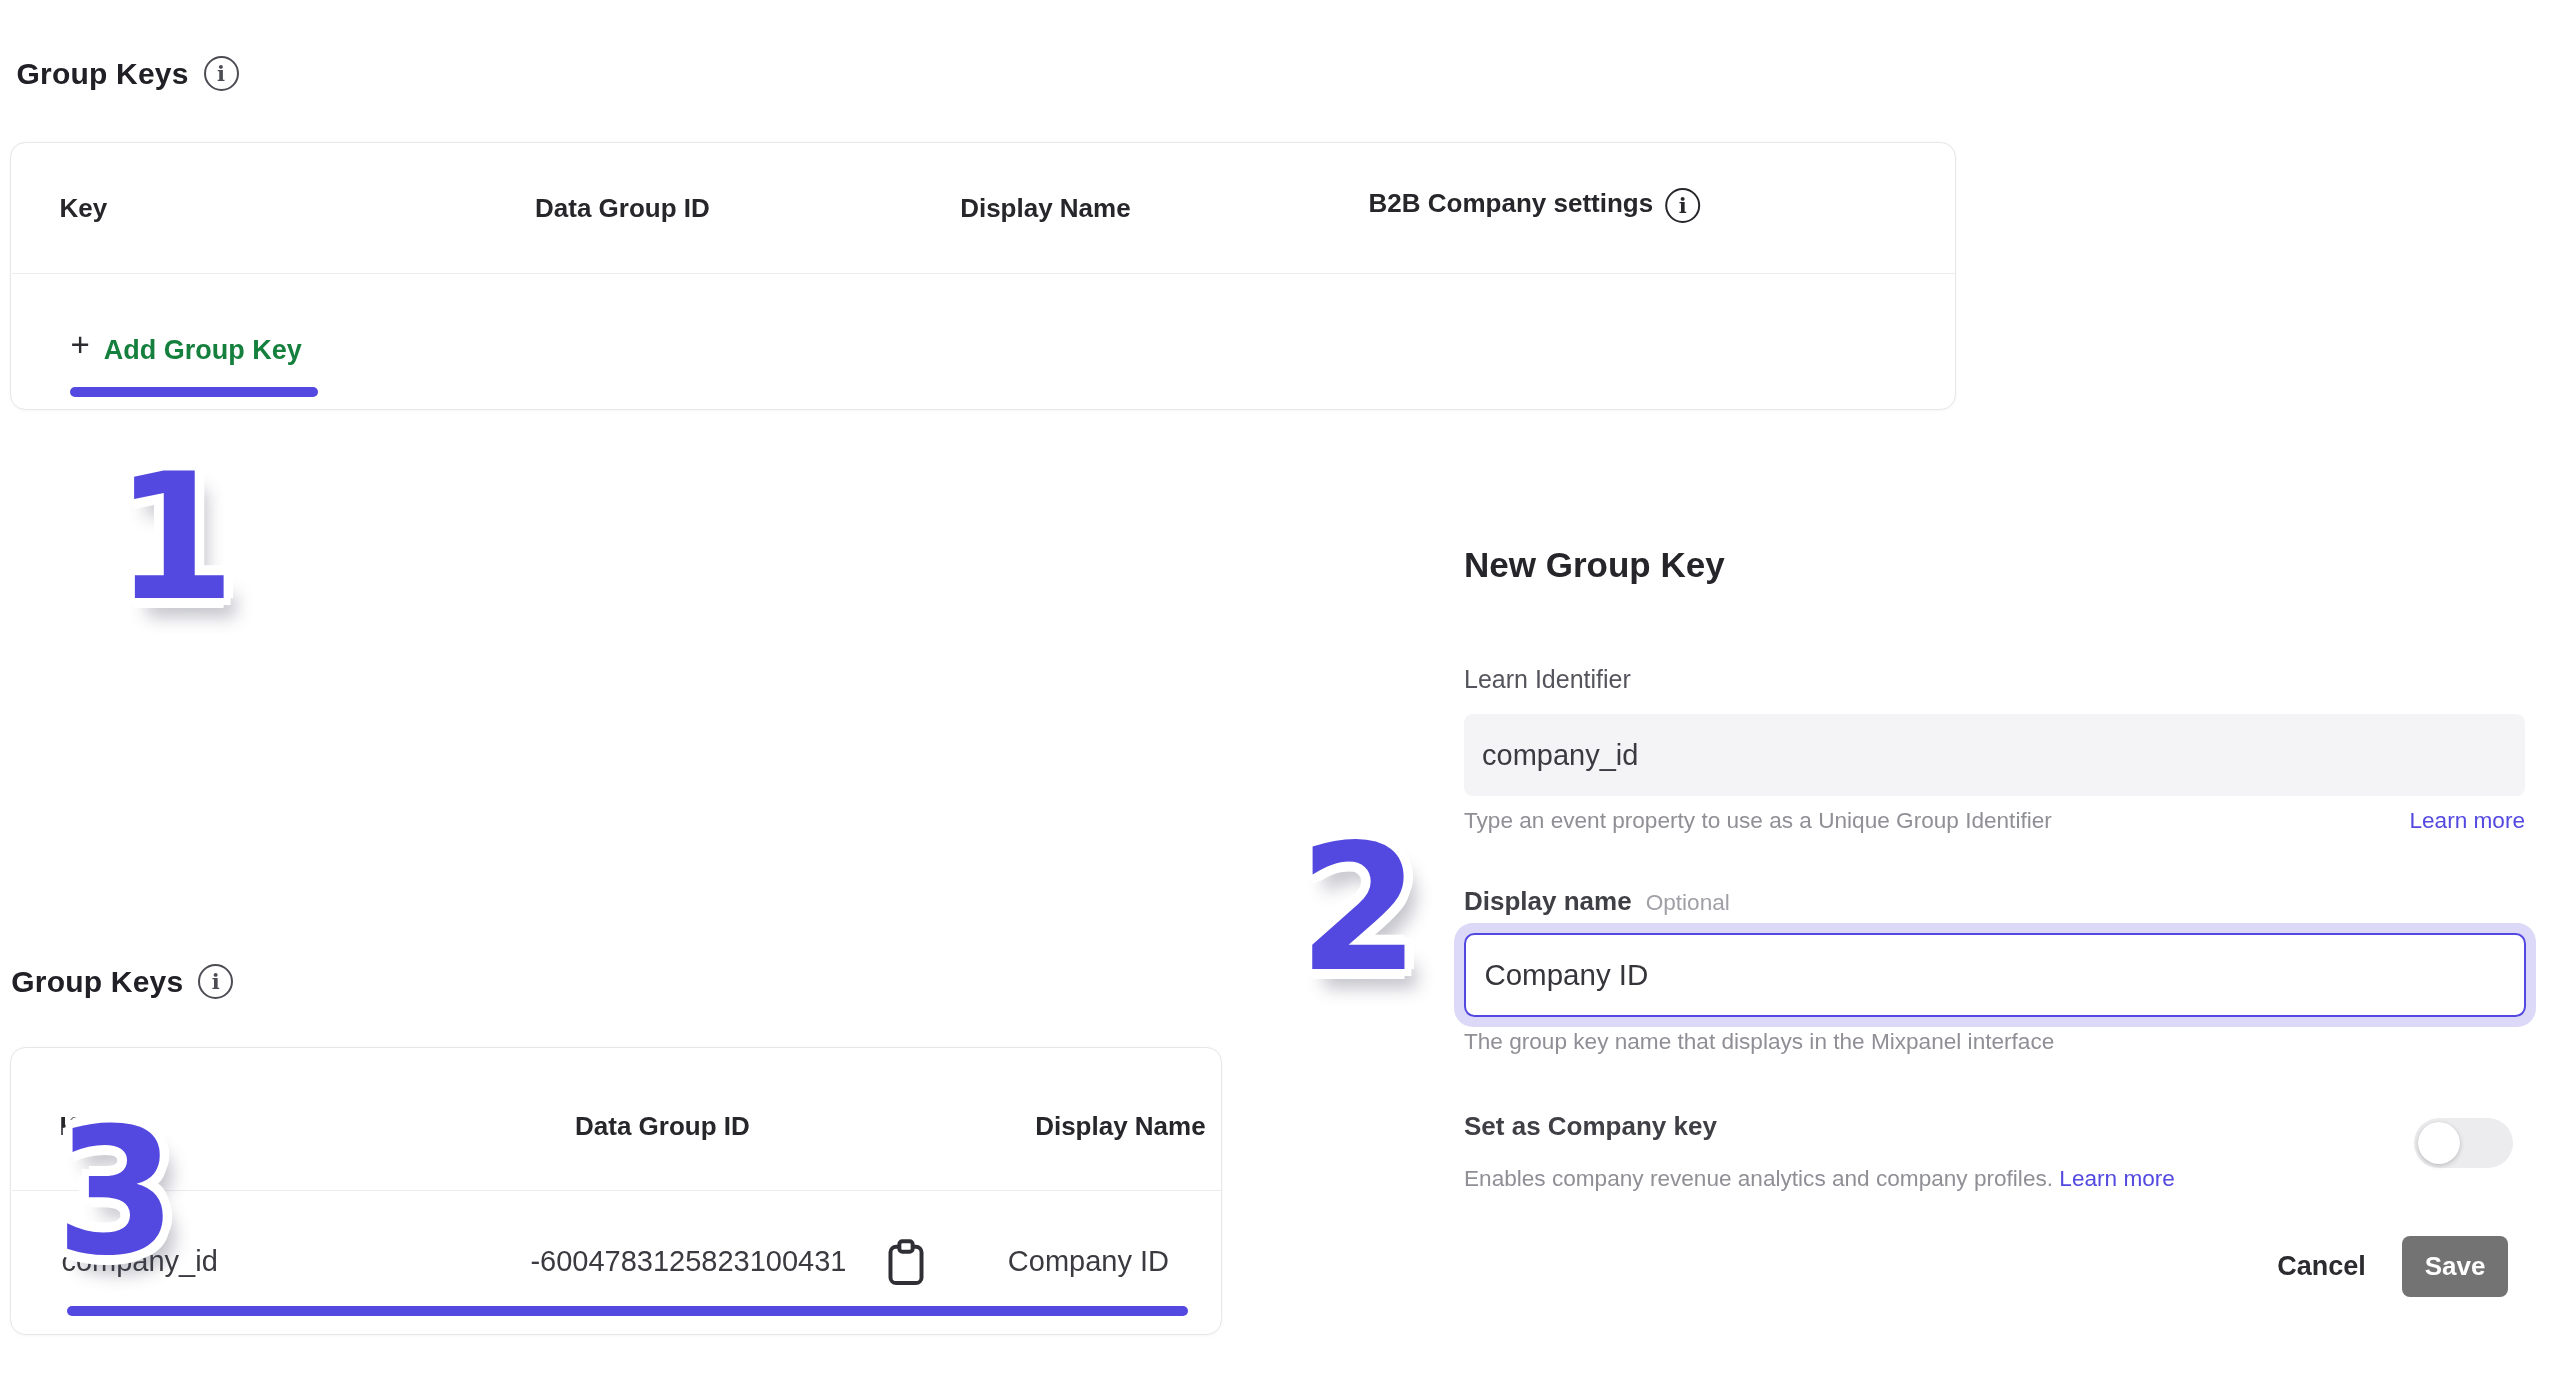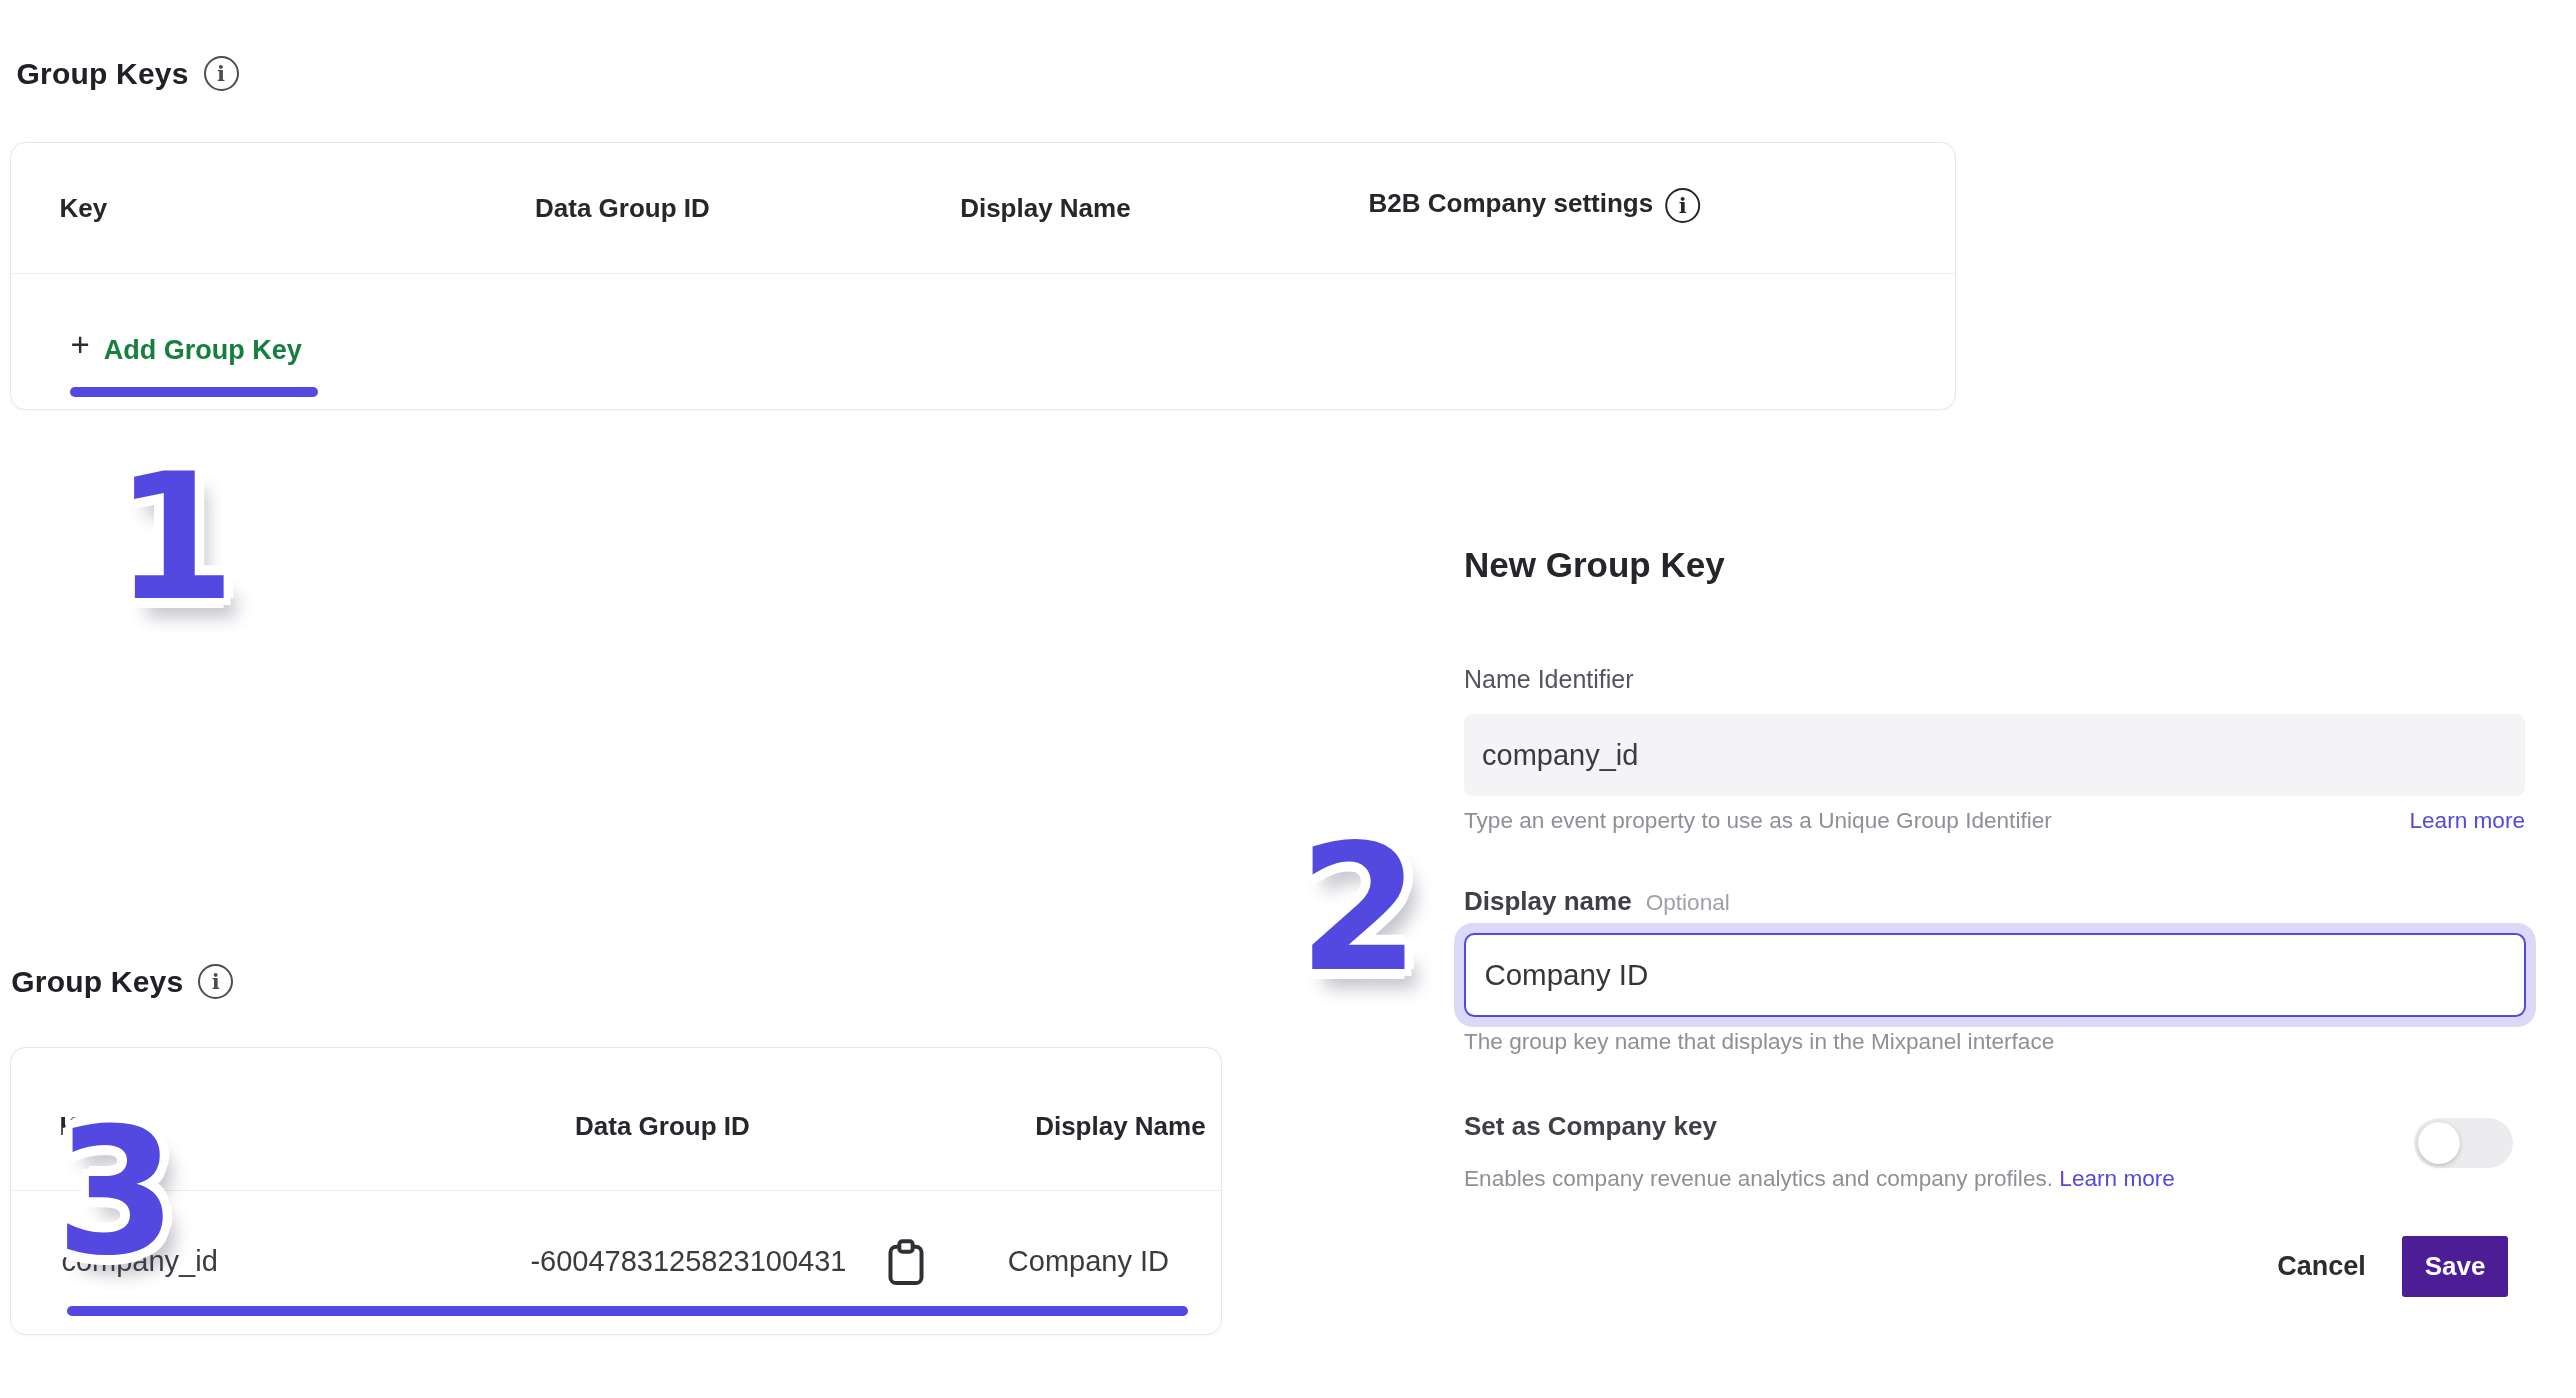--- a/index.html
+++ b/index.html
@@ -102,21 +102,21 @@
 
   .toggle { position: absolute; left: 2414px; top: 1118px; width: 99px; height: 50px;
             background: #ececee; border-radius: 25px; cursor: pointer; }
   .toggle-knob { position: absolute; left: 4.3px; top: 4.3px; width: 42px; height: 42px; background: #fff;
                  border-radius: 50%; box-shadow: 0 1.7px 5.2px rgba(0,0,0,.2), 0 0 0.9px rgba(0,0,0,.12); }
 
   .btn-cancel { position: absolute; left: 2265px; top: 1236px; width: 113px; height: 61px;
                 line-height: 61px; text-align: center; font-size: 27px; font-weight: 700; color: #2b2b30;
                 background: none; border: none; cursor: pointer; font-family: inherit; }
   .btn-save { position: absolute; left: 2402px; top: 1236px; width: 106px; height: 61px;
-              background: #4c1d95; border: none; border-radius: 3px; color: #fff;
+              background: #737373; border: none; border-radius: 8px; color: #fff;
               font-size: 26px; font-weight: 700; cursor: pointer; font-family: inherit; }
 
   
   .step-num {
     position: absolute; transform: translateX(-50%);
     font-size: 174px; font-weight: 800; line-height: 1; color: #5348e0;
     font-family: "DejaVu Sans", sans-serif;
     text-shadow:
       -9.6px 0 0 #fff, 9.6px 0 0 #fff, 0 -9.6px 0 #fff, 0 9.6px 0 #fff,
       -7px -7px 0 #fff, 7px -7px 0 #fff, -7px 7px 0 #fff, 7px 7px 0 #fff,
@@ -152,21 +152,21 @@
       <span class="plus-glyph">+</span>
       <span class="add-label">Add Group Key</span>
     </div>
     <div class="accent-underline underline-1"></div>
   </div>
 
   <div class="step-num step-1">1</div>
 
   <div class="dialog-title">New Group Key</div>
 
-  <div class="field-label gi-label">Name Identifier</div>
+  <div class="field-label gi-label">Learn Identifier</div>
   <div class="input-plain">
     <input class="text-input" type="text" readonly="" value="company_id" style="">
   </div>
   <div class="helper-row helper-row-1">
     <span class="helper-text">Type an event property to use as a Unique Group Identifier</span>
     <a class="link">Learn more</a>
   </div>
 
   <div class="label-row-2">
     <span class="dn-label">Display name</span>

